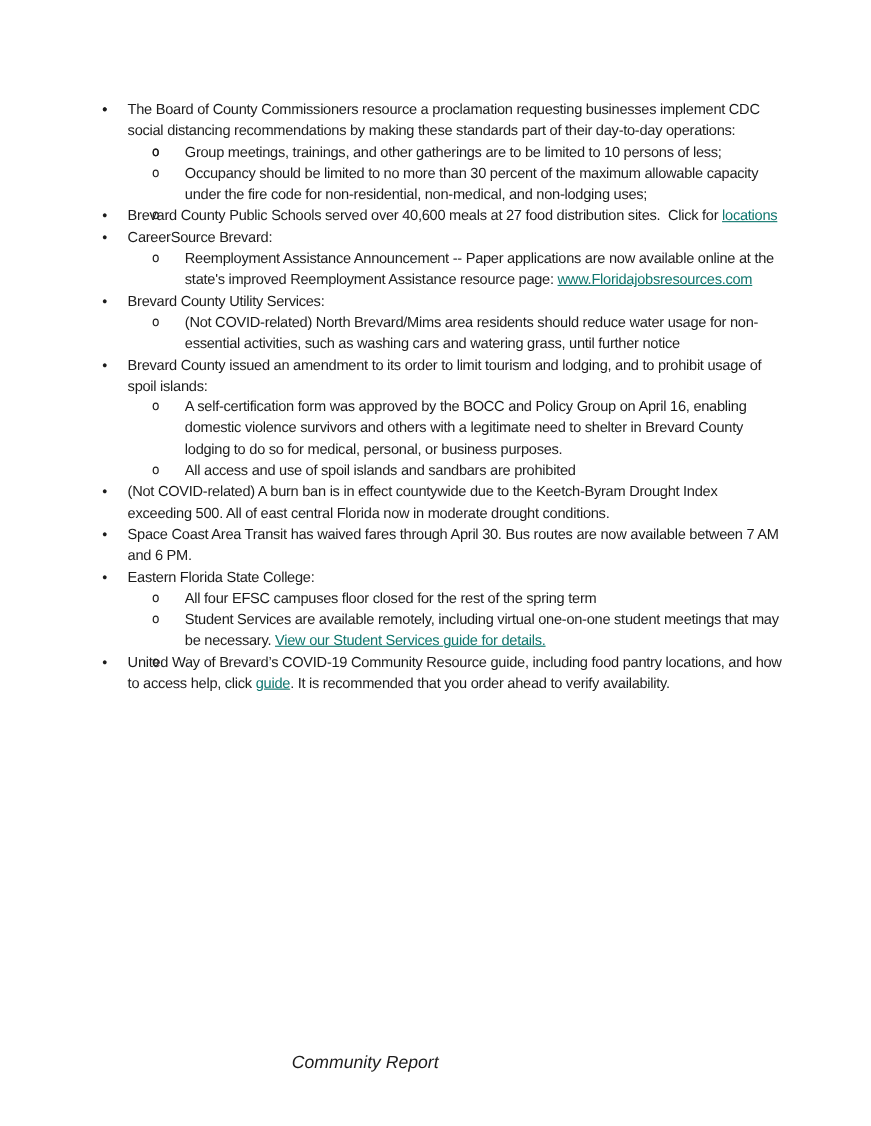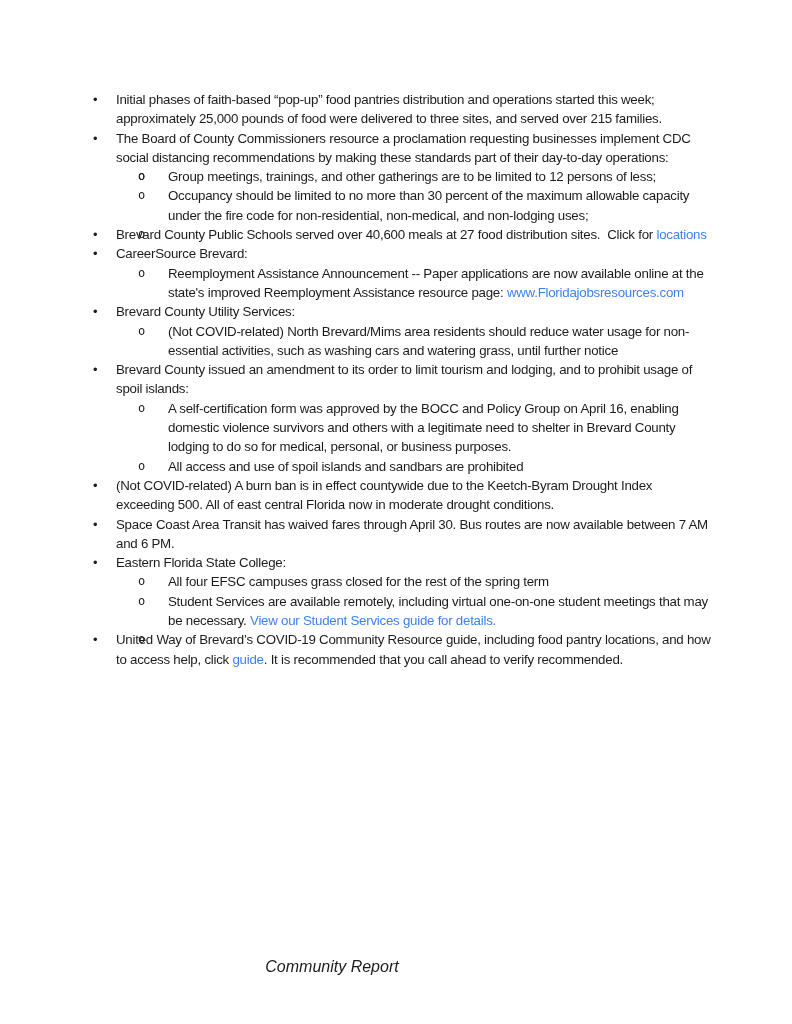--- a/index.html
+++ b/index.html
@@ -43,21 +43,22 @@
   }
   .l2 > .marker {
     left: 138px;
     font-family: "DejaVu Sans Mono", monospace;
     font-size: 12px;
   }
   .li-text {
     white-space: pre-wrap;
   }
   .li-text a, a.doclink {
-    color: #3b82f6;
+    color: #0f766e;
+    text-decoration: underline;
     cursor: pointer;
   }
   .footer {
     position: absolute;
     top: 958px;
     left: 0;
     width: 664px;
     text-align: center;
     font-style: italic;
     font-size: 16px;
@@ -66,35 +67,34 @@
   }
 </style>
 </head>
 <body>
 
 <div class="page">
   <div class="content">
 
     <div class="li l1">
       <span class="marker">•</span>
-      <div class="li-text"><span>Initial phases of faith-based “pop-up” food pantries distribution and operations started this week; approximately 25,000 pounds of food were delivered to three sites, and served over 215 families.</span></div>
     </div>
 
     <div class="li l1">
       <span class="marker">•</span>
       <div class="li-text"><span>The Board of County Commissioners resource a proclamation requesting businesses implement CDC social distancing recommendations by making these standards part of their day-to-day operations:</span></div>
     </div>
 
     <div class="li l2">
       <span class="marker">o</span>
     </div>
 
     <div class="li l2">
       <span class="marker">o</span>
-      <div class="li-text"><span>Group meetings, trainings, and other gatherings are to be limited to 12 persons of less;</span></div>
+      <div class="li-text"><span>Group meetings, trainings, and other gatherings are to be limited to 10 persons of less;</span></div>
     </div>
 
     <div class="li l2">
       <span class="marker">o</span>
       <div class="li-text"><span>Occupancy should be limited to no more than 30 percent of the maximum allowable capacity under the fire code for non-residential, non-medical, and non-lodging uses;</span></div>
     </div>
 
     <div class="li l2">
       <span class="marker">o</span>
     </div>
@@ -149,33 +149,33 @@
       <div class="li-text"><span>Space Coast Area Transit has waived fares through April 30. Bus routes are now available between 7 AM and 6 PM.</span></div>
     </div>
 
     <div class="li l1">
       <span class="marker">•</span>
       <div class="li-text"><span>Eastern Florida State College:</span></div>
     </div>
 
     <div class="li l2">
       <span class="marker">o</span>
-      <div class="li-text"><span>All four EFSC campuses grass closed for the rest of the spring term</span></div>
+      <div class="li-text"><span>All four EFSC campuses floor closed for the rest of the spring term</span></div>
     </div>
 
     <div class="li l2">
       <span class="marker">o</span>
       <div class="li-text"><span>Student Services are available remotely, including virtual one-on-one student meetings that may be necessary. </span><a class="doclink">View our Student Services guide for details.</a></div>
     </div>
 
     <div class="li l2">
       <span class="marker">o</span>
     </div>
 
     <div class="li l1">
       <span class="marker">•</span>
-      <div class="li-text"><span>United Way of Brevard’s COVID-19 Community Resource guide, including food pantry locations, and how to access help, click </span><a class="doclink">guide</a><span>. It is recommended that you call ahead to verify recommended.</span></div>
+      <div class="li-text"><span>United Way of Brevard’s COVID-19 Community Resource guide, including food pantry locations, and how to access help, click </span><a class="doclink">guide</a><span>. It is recommended that you order ahead to verify availability.</span></div>
     </div>
 
   </div>
 
   <div class="footer">Community Report</div>
 </div>
 
 </body></html>

